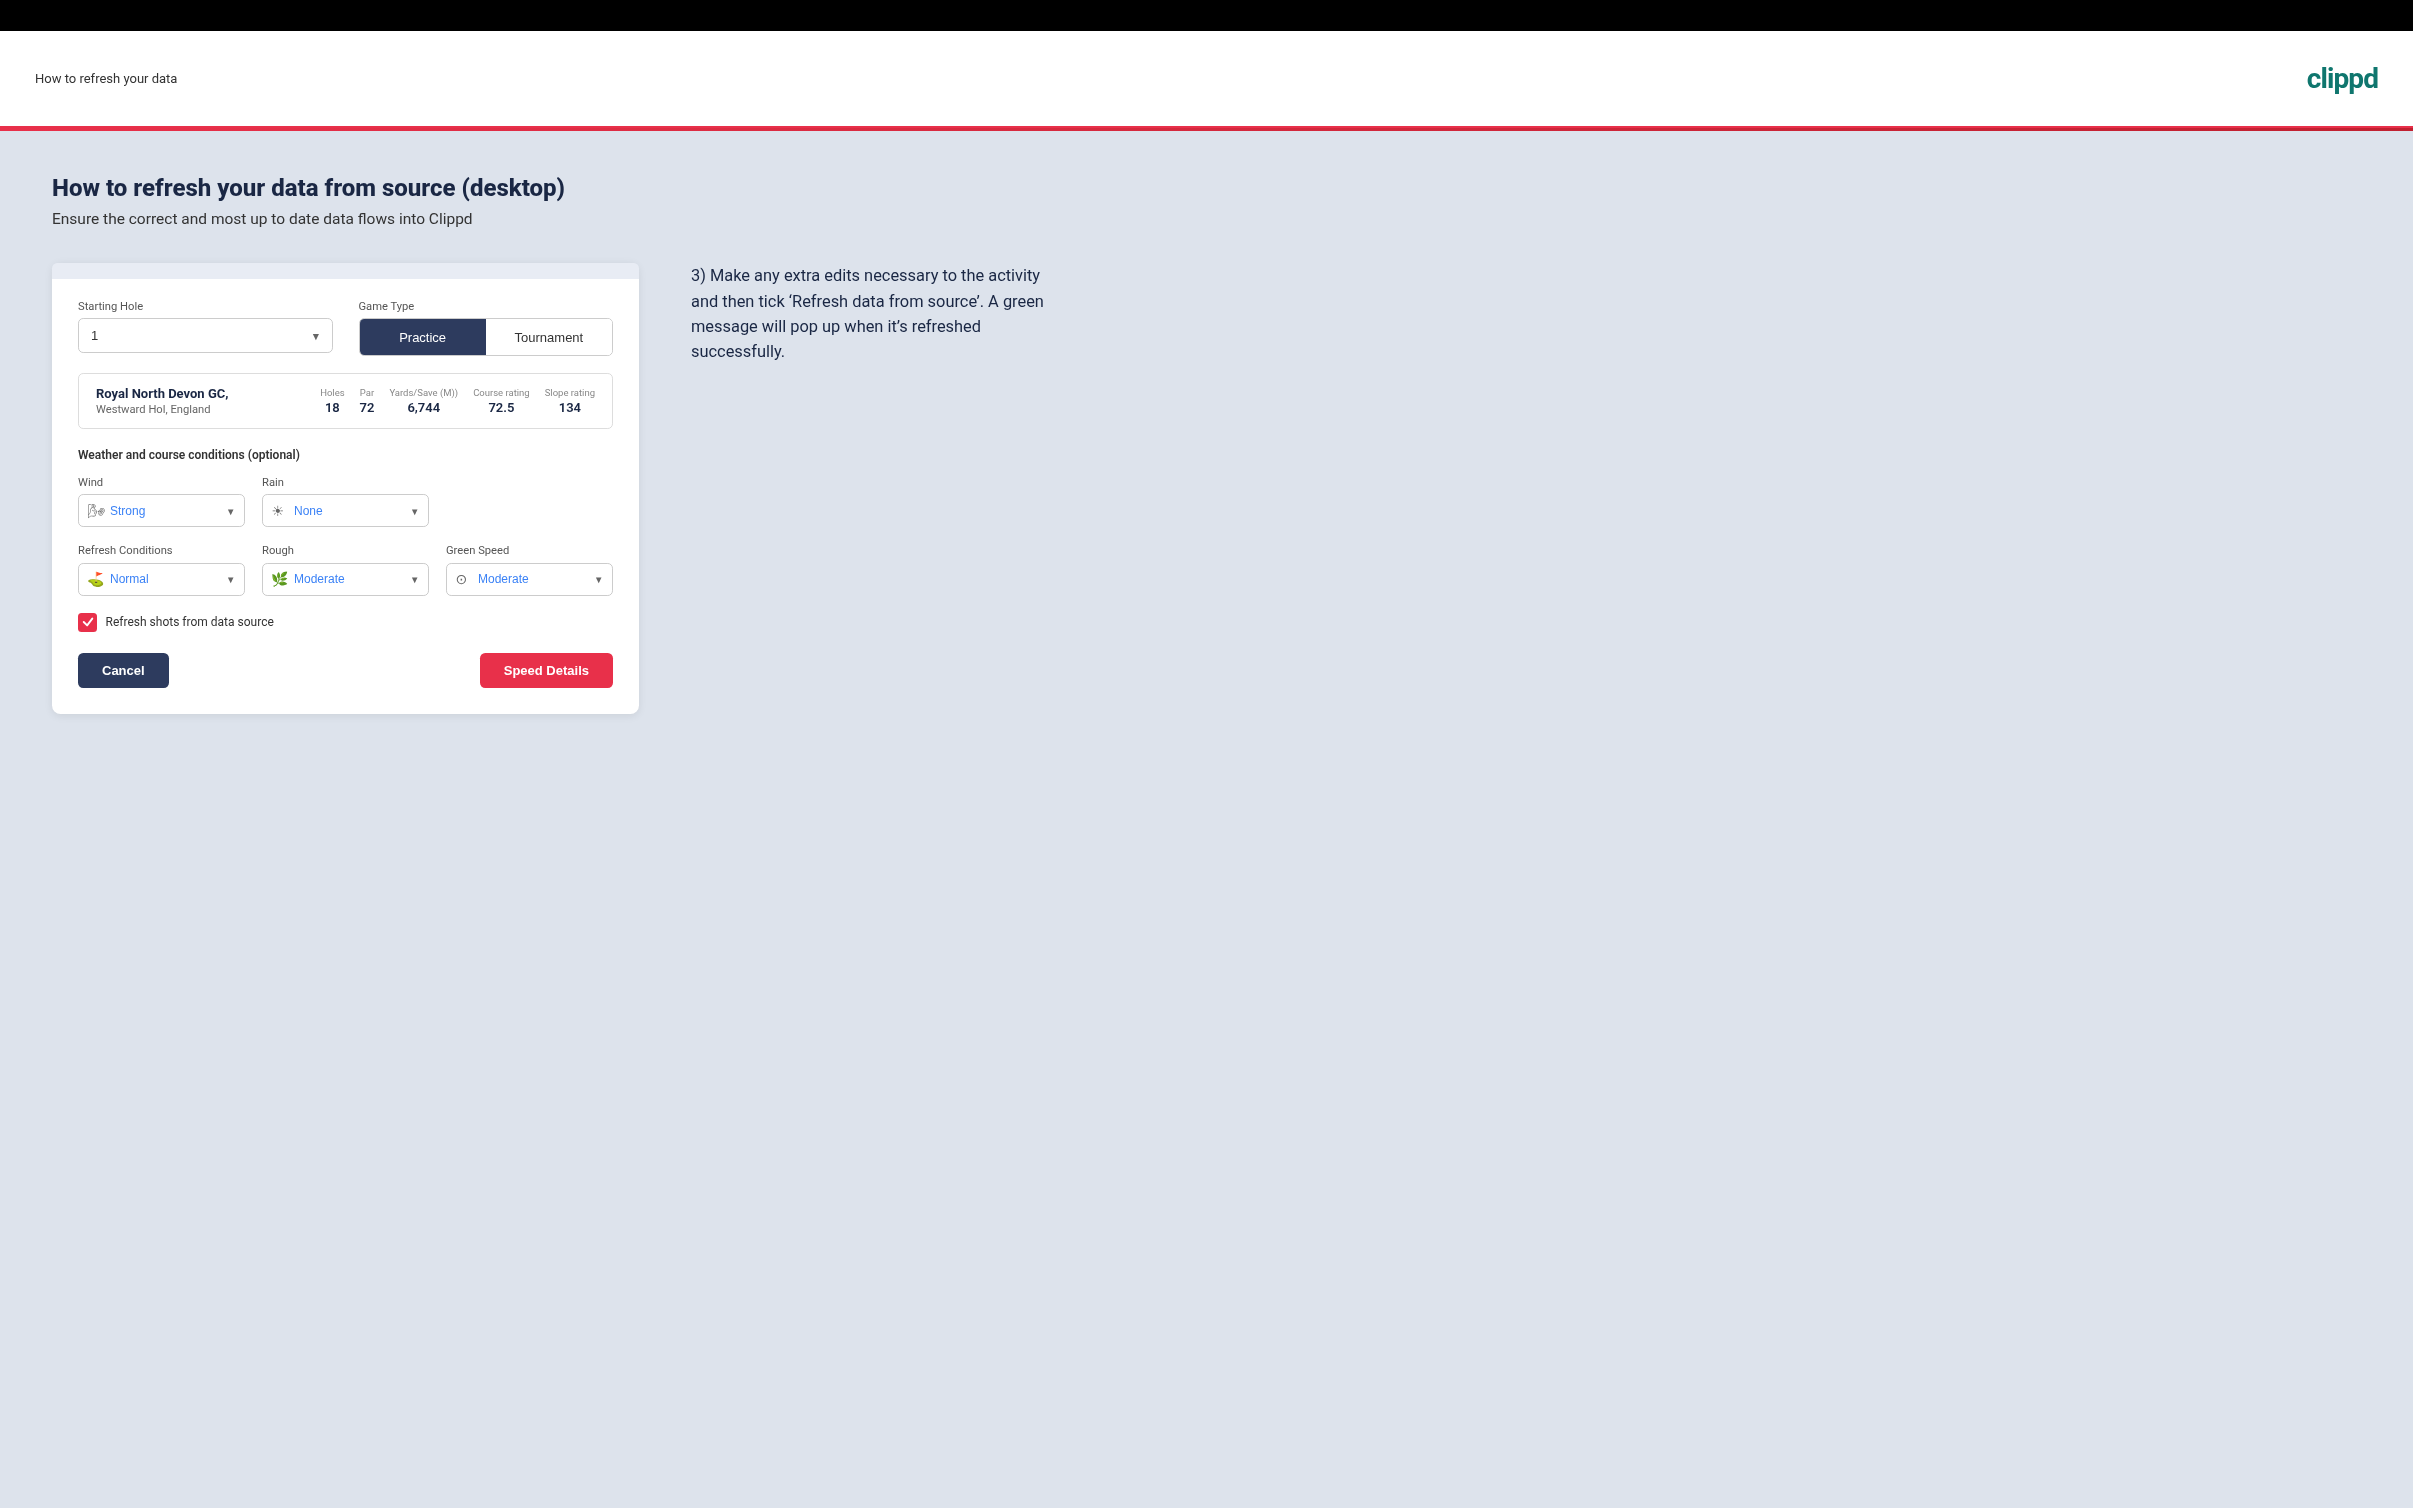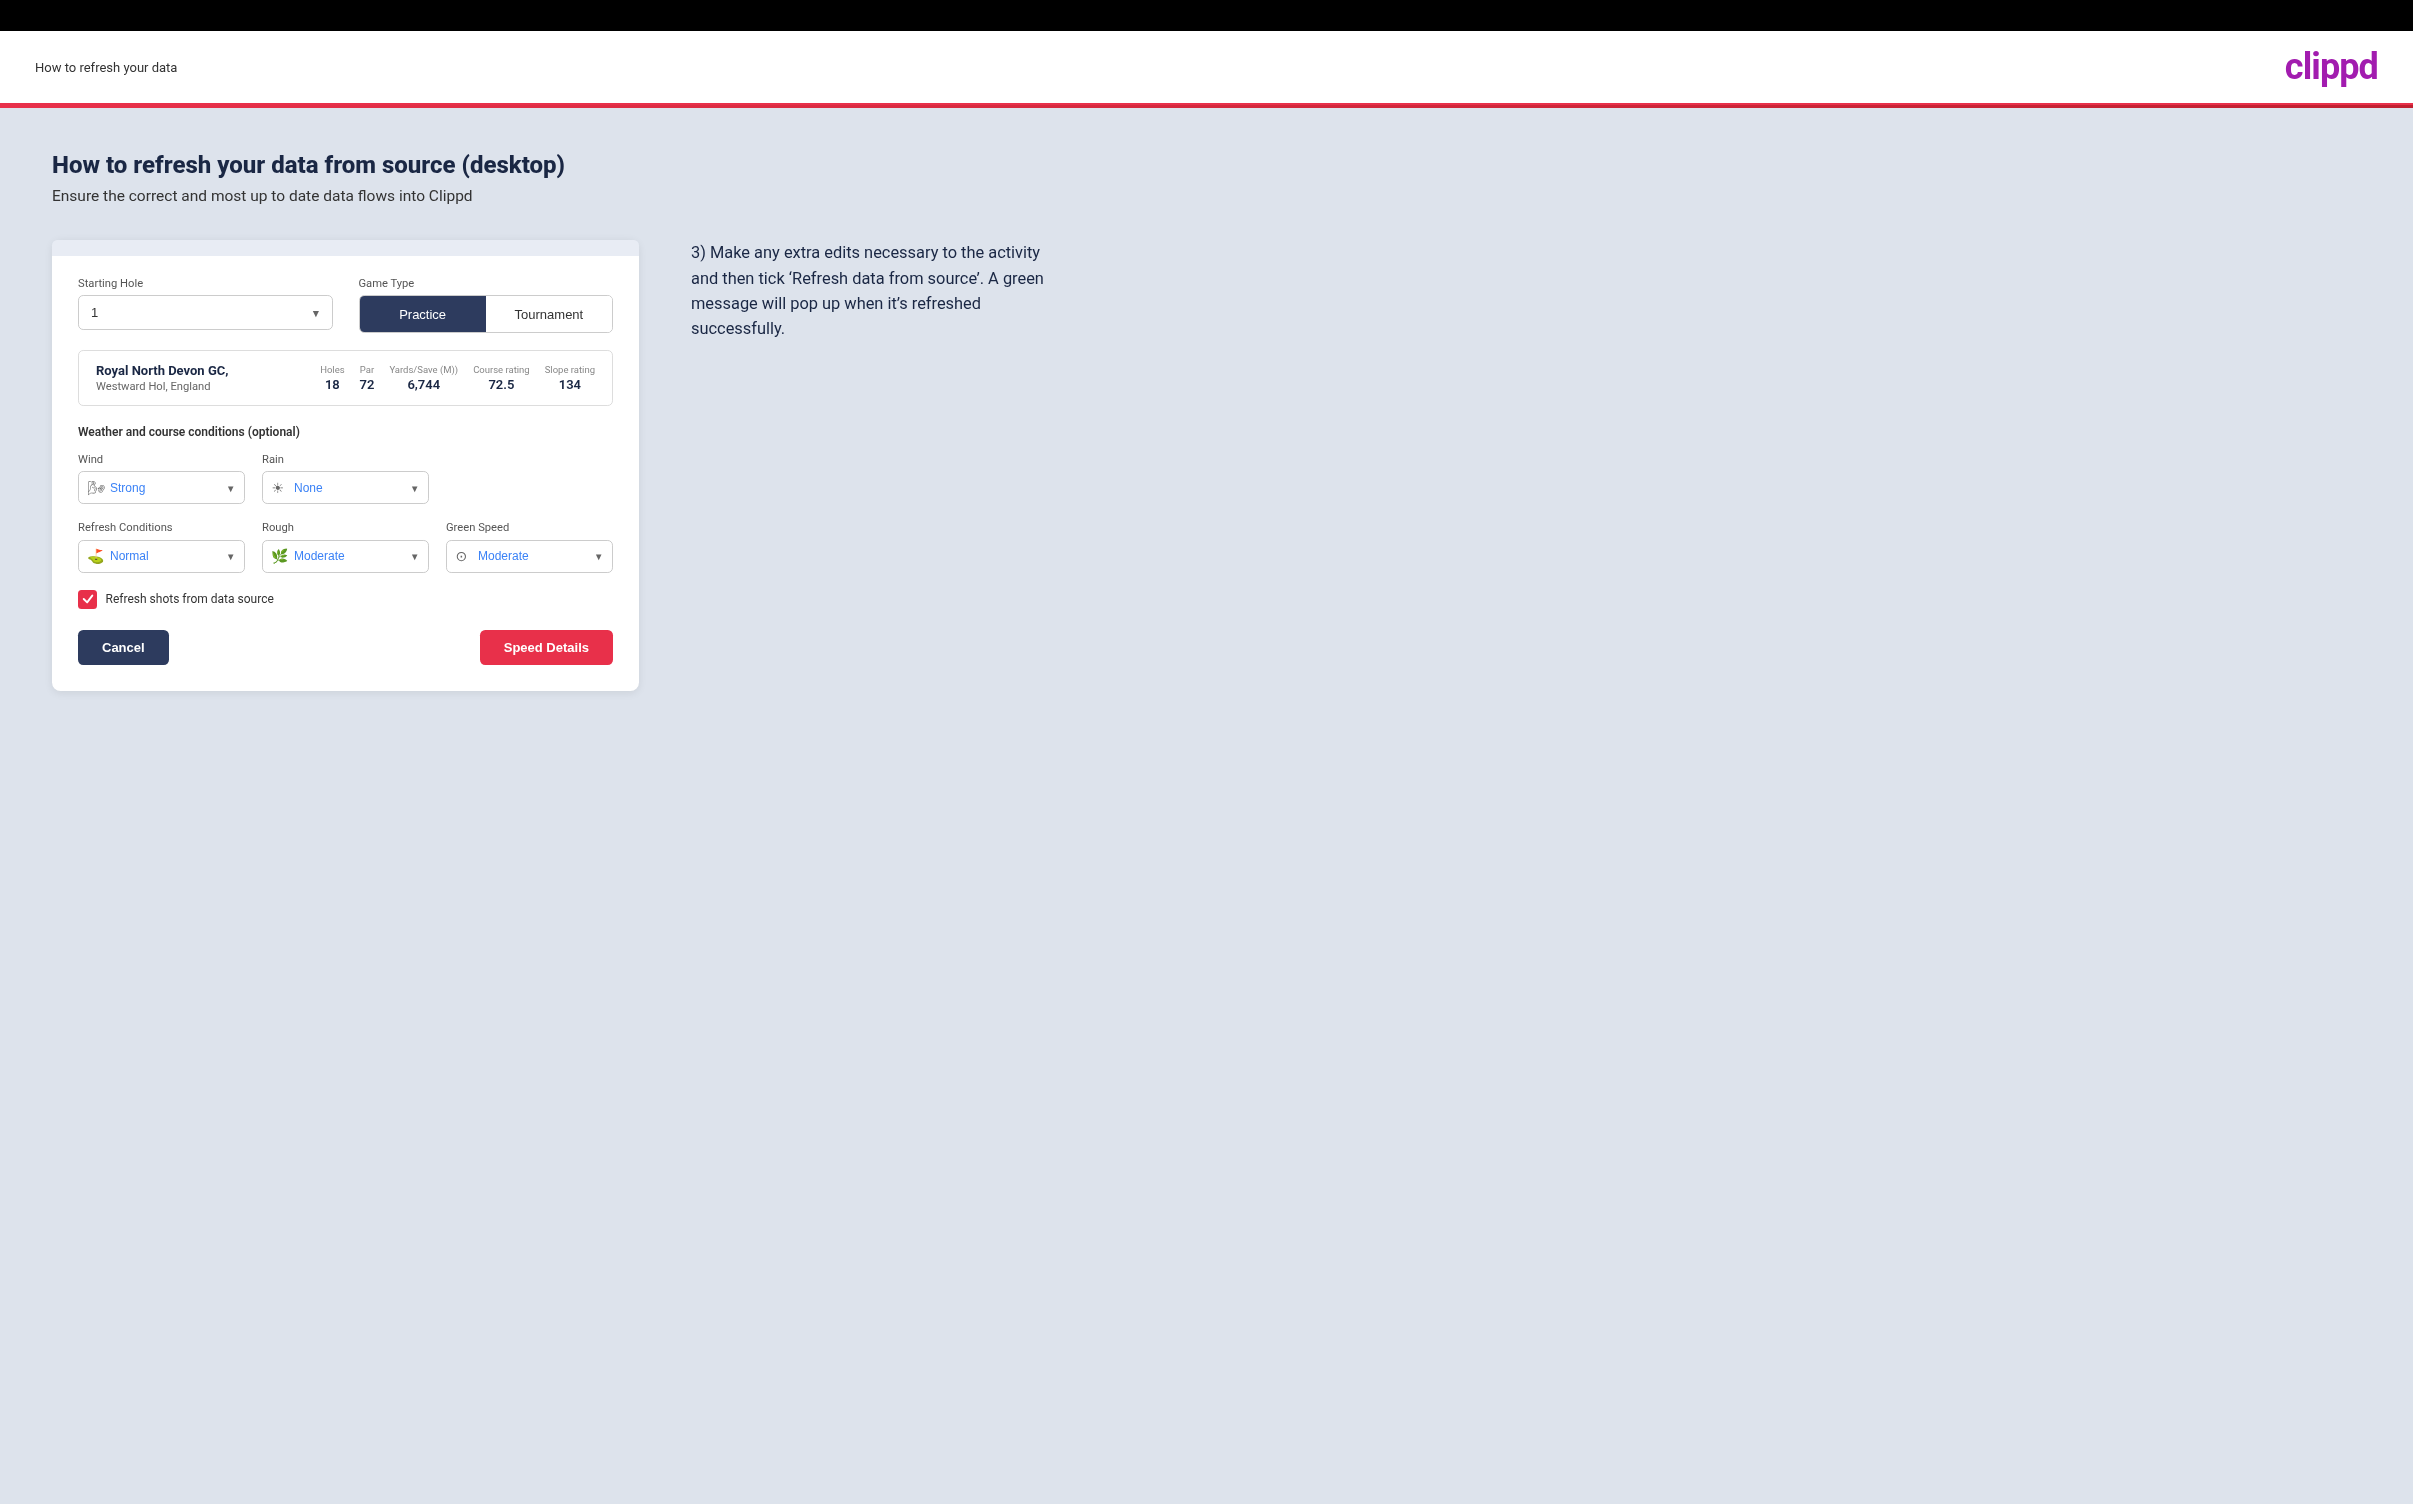--- a/index.html
+++ b/index.html
@@ -9,35 +9,35 @@
       min-height: 100vh;
     }
     .top-bar {
       background: #000;
       height: 31px;
       display: flex;
       align-items: center;
     }
     .header {
       background: #fff;
-      padding: 15px 35px;
+      padding: 31px 35px;
       display: flex;
       align-items: center;
       justify-content: space-between;
       border-bottom: 2.6px solid #e8304a;
     }
     .header-title {
       font-size: 13px;
       color: #333;
       font-weight: 400;
     }
     .logo {
-      font-size: 36px;
+      font-size: 28px;
       font-weight: 700;
-      color: #a21caf;
+      color: #0f766e;
       letter-spacing: -0.9px;
     }
     .main-content {
       background: #dde3ec;
       padding: 43px 52px 52px 52px;
       min-height: calc(100vh - 112px);
     }
     .page-heading {
       font-size: 24px;
       font-weight: 800;

